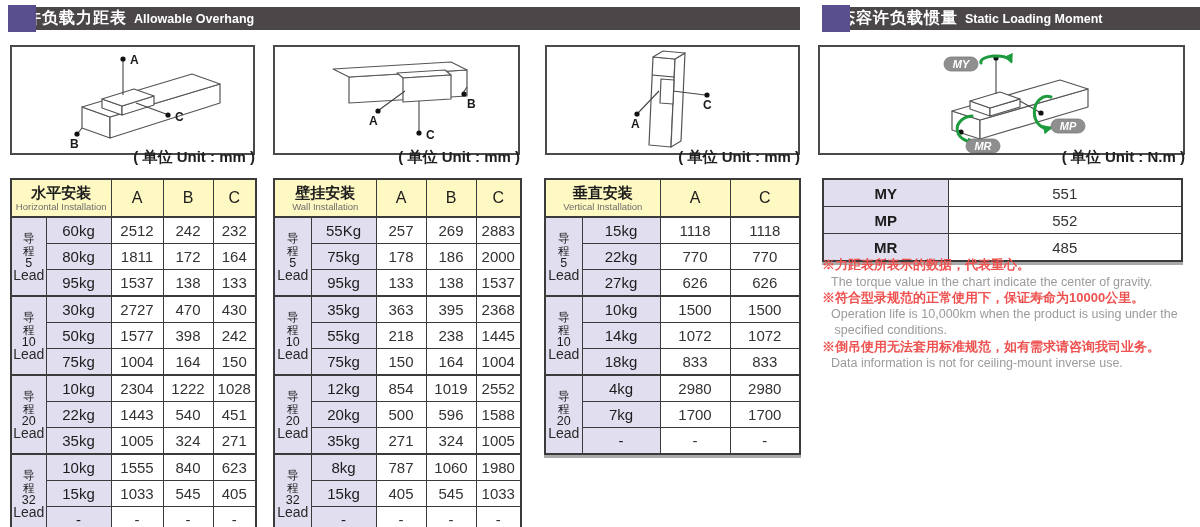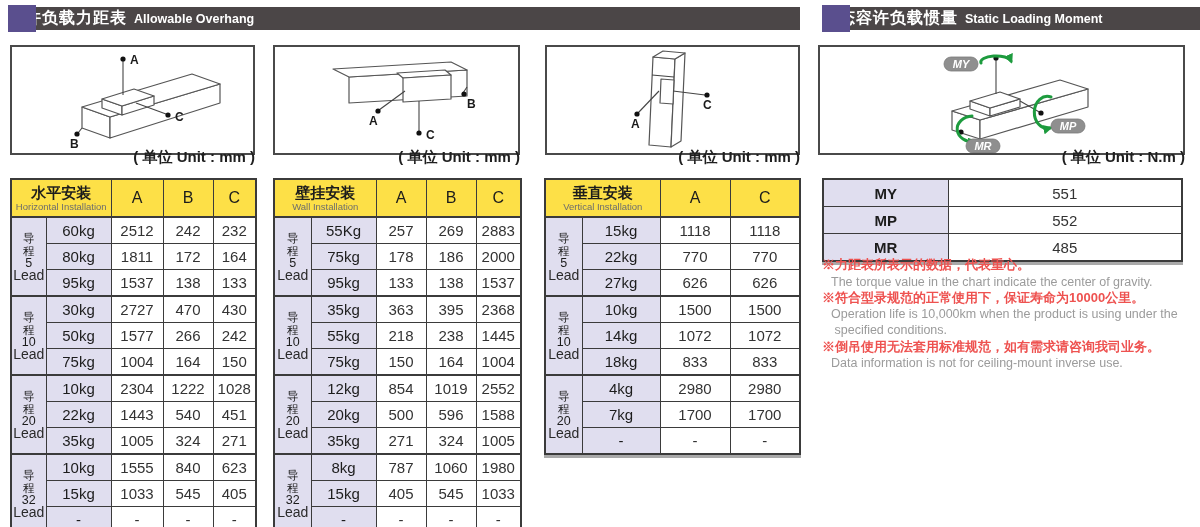--- a/index.html
+++ b/index.html
@@ -21,21 +21,21 @@
   .grn{fill:none;stroke:#1d9b3e;stroke-width:3;stroke-linecap:round;}
   .badge{fill:#8f8f8f;stroke:#7a7a7a;stroke-width:0.8;}
   .bt{font:italic bold 11px "Liberation Sans",sans-serif;fill:#fff;}
   
   .unit{position:absolute;top:148px;font-size:15px;font-weight:bold;color:#1f1f1f;text-align:right;white-space:nowrap;}
   
   .table-host{position:absolute;top:178px;}
   table.spec{border-collapse:collapse;table-layout:fixed;border:2px solid #3b3b3b;
              box-shadow:0 3px 0 #a9a9a9;background:#fff;}
   table.spec th,table.spec td{border:1px solid #3b3b3b;text-align:center;vertical-align:middle;padding:0;}
-  table.spec .hdr th{height:36px;background:#fde047;}
+  table.spec .hdr th{height:36px;background:#fef9c3;}
   table.spec .hdr th{border-bottom:2px solid #3b3b3b;}
   table.spec td{height:25px;}
   tr.gs td{border-top:2px solid #3b3b3b;}
   .tzh{font-size:15px;font-weight:bold;color:#1c1c1c;line-height:16px;}
   .ten{font-size:9.5px;color:#6d6d6d;line-height:11px;font-weight:normal;}
   .colh{font-size:16px;font-weight:normal;color:#1c1c1c;}
   td.lead{background:#e0deef;}
   .lz{font-size:11.5px;line-height:12.5px;color:#1c1c1c;}
   .ln{font-size:12.5px;line-height:13px;color:#1c1c1c;}
   .le{font-size:14px;line-height:11px;color:#2a2a2a;}
@@ -217,21 +217,21 @@
               <div class="le">Lead</div>
             </td>
             <td class="kg">30kg</td>
             <td class="val">2727</td>
             <td class="val">470</td>
             <td class="val">430</td>
           </tr>
           <tr>
             <td class="kg">50kg</td>
             <td class="val">1577</td>
-            <td class="val">266</td>
+            <td class="val">398</td>
             <td class="val">242</td>
           </tr>
           <tr>
             <td class="kg">75kg</td>
             <td class="val">1004</td>
             <td class="val">164</td>
             <td class="val">150</td>
           </tr>
           <tr class="gs">
             <td rowspan="3" class="lead">

